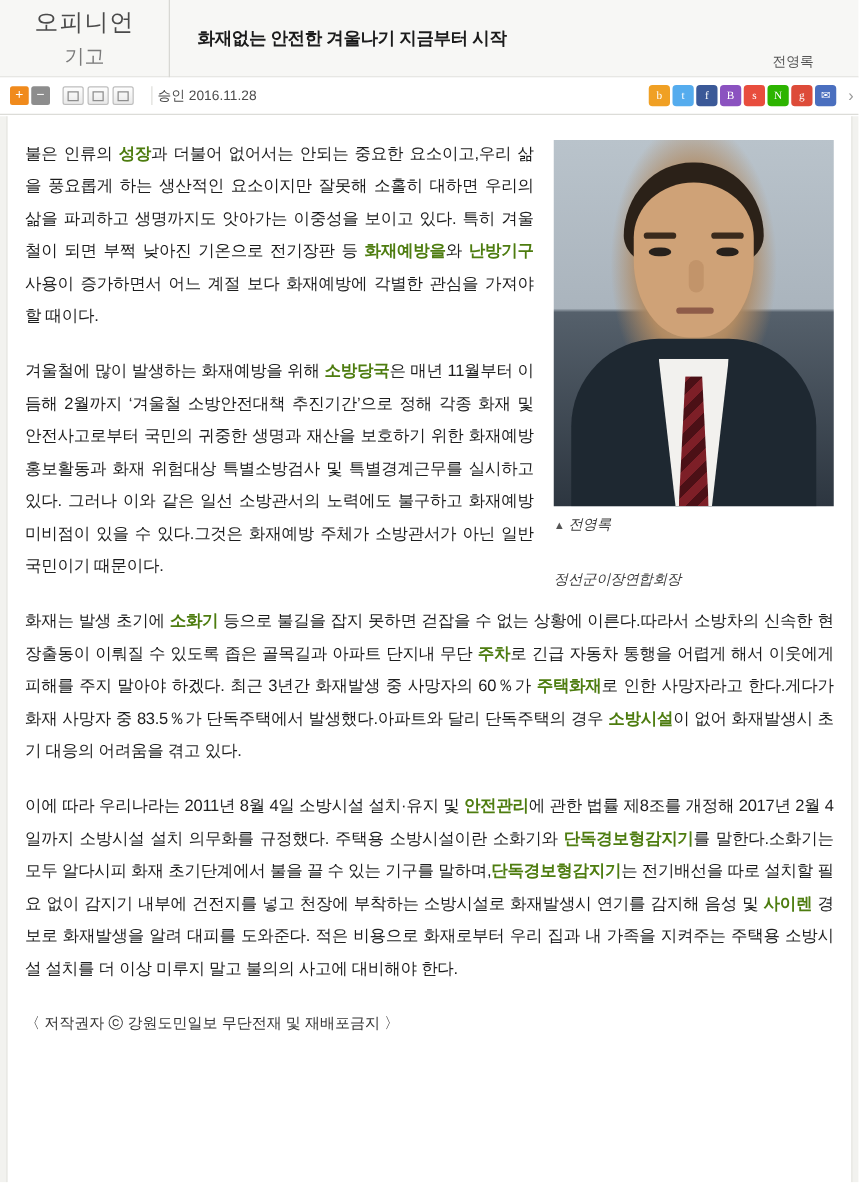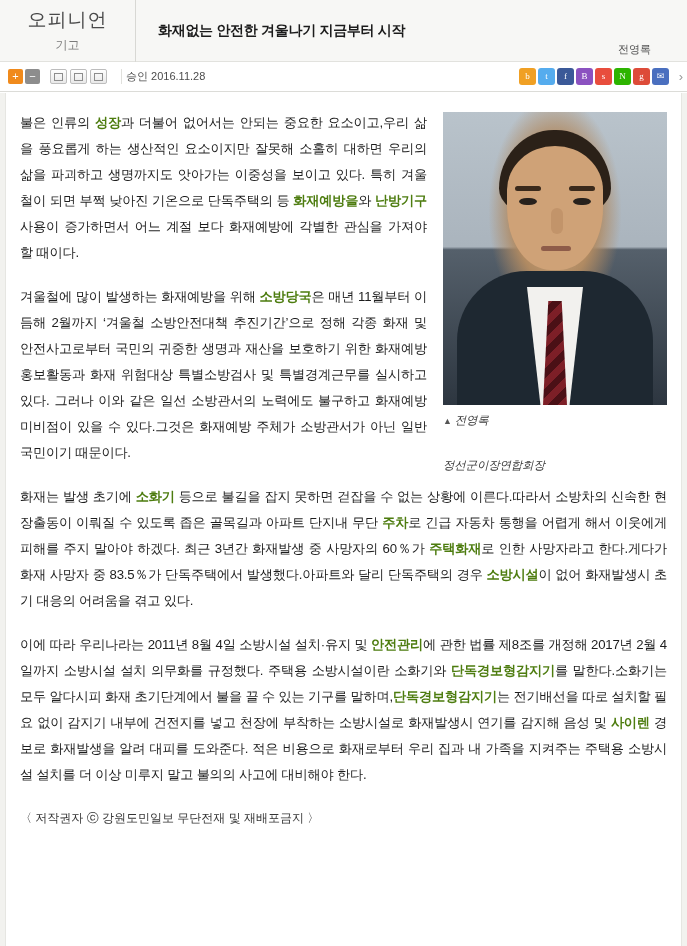--- a/index.html
+++ b/index.html
@@ -34,21 +34,21 @@
     align-items: center;
     border-right: 1px solid #d8d8d4;
   }
   .header-cat {
     font-size: 19px;
     color: #4a4a4a;
     letter-spacing: 1px;
     font-weight: normal;
   }
   .header-sub {
-    font-size: 12px;
+    font-size: 16px;
     color: #7a7a7a;
     margin-top: 4px;
   }
   .header-title {
     flex: 1;
     font-size: 14px;
     font-weight: bold;
     color: #1b1b1b;
     padding-left: 22px;
     letter-spacing: -0.3px;
@@ -305,21 +305,21 @@
         <div class="tie"></div>
       </div>
       <div class="photo-caption">
         <span class="tri">▲</span>
         <span>전영록</span>
       </div>
       <div class="photo-affil">정선군이장연합회장</div>
     </div>
 
     <div id="paragraphs">
-        <p><span>불은 인류의 </span><span class="link">성장</span><span>과 더불어 없어서는 안되는 중요한 요소이고,우리 삶을 풍요롭게 하는 생산적인 요소이지만 잘못해 소홀히 대하면 우리의 삶을 파괴하고 생명까지도 앗아가는 이중성을 보이고 있다. 특히 겨울철이 되면 부쩍 낮아진 기온으로 단독주택의 등 </span><span class="link">화재예방을</span><span>와 </span><span class="link">난방기구</span><span> 사용이 증가하면서 어느 계절 보다 화재예방에 각별한 관심을 가져야 할 때이다.</span></p>
+        <p><span>불은 인류의 </span><span class="link">성장</span><span>과 더불어 없어서는 안되는 중요한 요소이고,우리 삶을 풍요롭게 하는 생산적인 요소이지만 잘못해 소홀히 대하면 우리의 삶을 파괴하고 생명까지도 앗아가는 이중성을 보이고 있다. 특히 겨울철이 되면 부쩍 낮아진 기온으로 전기장판 등 </span><span class="link">화재예방을</span><span>와 </span><span class="link">난방기구</span><span> 사용이 증가하면서 어느 계절 보다 화재예방에 각별한 관심을 가져야 할 때이다.</span></p>
         <p><span>겨울철에 많이 발생하는 화재예방을 위해 </span><span class="link">소방당국</span><span>은 매년 11월부터 이듬해 2월까지 ‘겨울철 소방안전대책 추진기간’으로 정해 각종 화재 및 안전사고로부터 국민의 귀중한 생명과 재산을 보호하기 위한 화재예방 홍보활동과 화재 위험대상 특별소방검사 및 특별경계근무를 실시하고 있다. 그러나 이와 같은 일선 소방관서의 노력에도 불구하고 화재예방 미비점이 있을 수 있다.그것은 화재예방 주체가 소방관서가 아닌 일반 국민이기 때문이다.</span></p>
         <p><span>화재는 발생 초기에 </span><span class="link">소화기</span><span> 등으로 불길을 잡지 못하면 걷잡을 수 없는 상황에 이른다.따라서 소방차의 신속한 현장출동이 이뤄질 수 있도록 좁은 골목길과 아파트 단지내 무단 </span><span class="link">주차</span><span>로 긴급 자동차 통행을 어렵게 해서 이웃에게 피해를 주지 말아야 하겠다. 최근 3년간 화재발생 중 사망자의 60％가 </span><span class="link">주택화재</span><span>로 인한 사망자라고 한다.게다가 화재 사망자 중 83.5％가 단독주택에서 발생했다.아파트와 달리 단독주택의 경우 </span><span class="link">소방시설</span><span>이 없어 화재발생시 초기 대응의 어려움을 겪고 있다.</span></p>
         <p><span>이에 따라 우리나라는 2011년 8월 4일 소방시설 설치·유지 및 </span><span class="link">안전관리</span><span>에 관한 법률 제8조를 개정해 2017년 2월 4일까지 소방시설 설치 의무화를 규정했다. 주택용 소방시설이란 소화기와 </span><span class="link">단독경보형감지기</span><span>를 말한다.소화기는 모두 알다시피 화재 초기단계에서 불을 끌 수 있는 기구를 말하며,</span><span class="link">단독경보형감지기</span><span>는 전기배선을 따로 설치할 필요 없이 감지기 내부에 건전지를 넣고 천장에 부착하는 소방시설로 화재발생시 연기를 감지해 음성 및 </span><span class="link">사이렌</span><span> 경보로 화재발생을 알려 대피를 도와준다. 적은 비용으로 화재로부터 우리 집과 내 가족을 지켜주는 주택용 소방시설 설치를 더 이상 미루지 말고 불의의 사고에 대비해야 한다.</span></p>
       </div>
   </div>
 
   <div class="copyright">〈 저작권자 ⓒ 강원도민일보 무단전재 및 재배포금지 〉</div>
 </div>
 
 </body></html>

